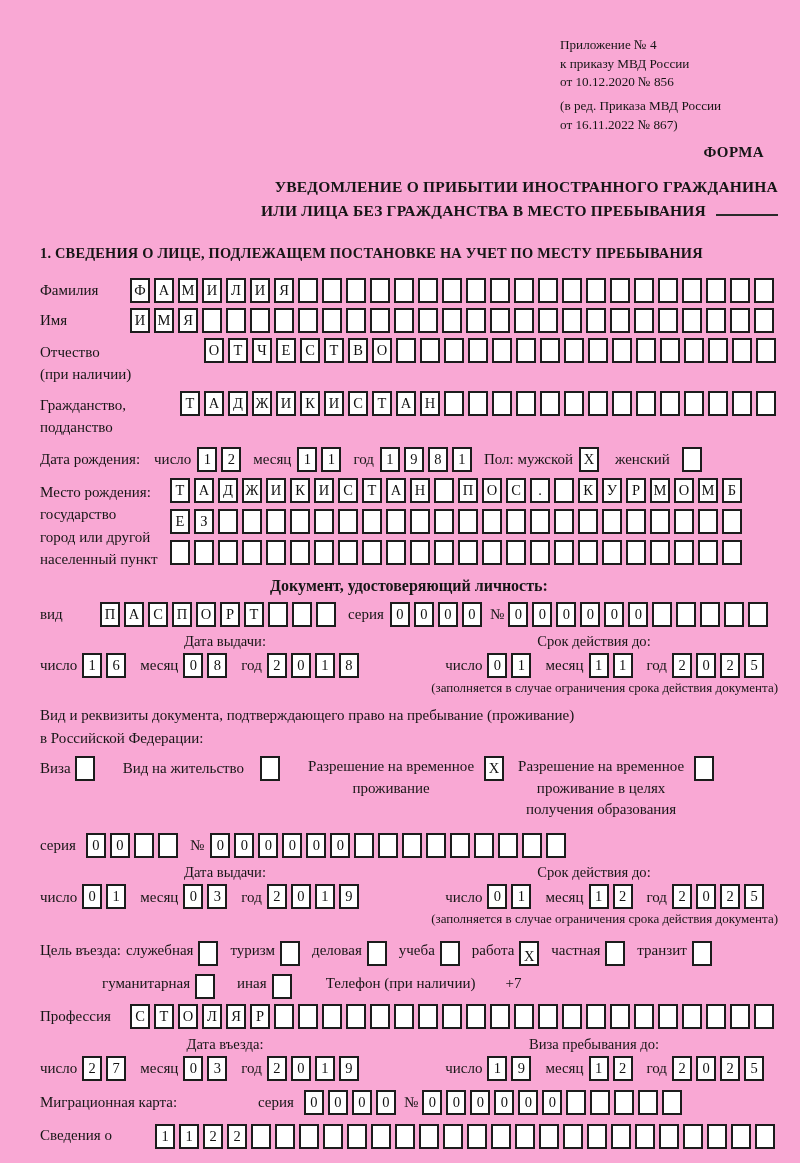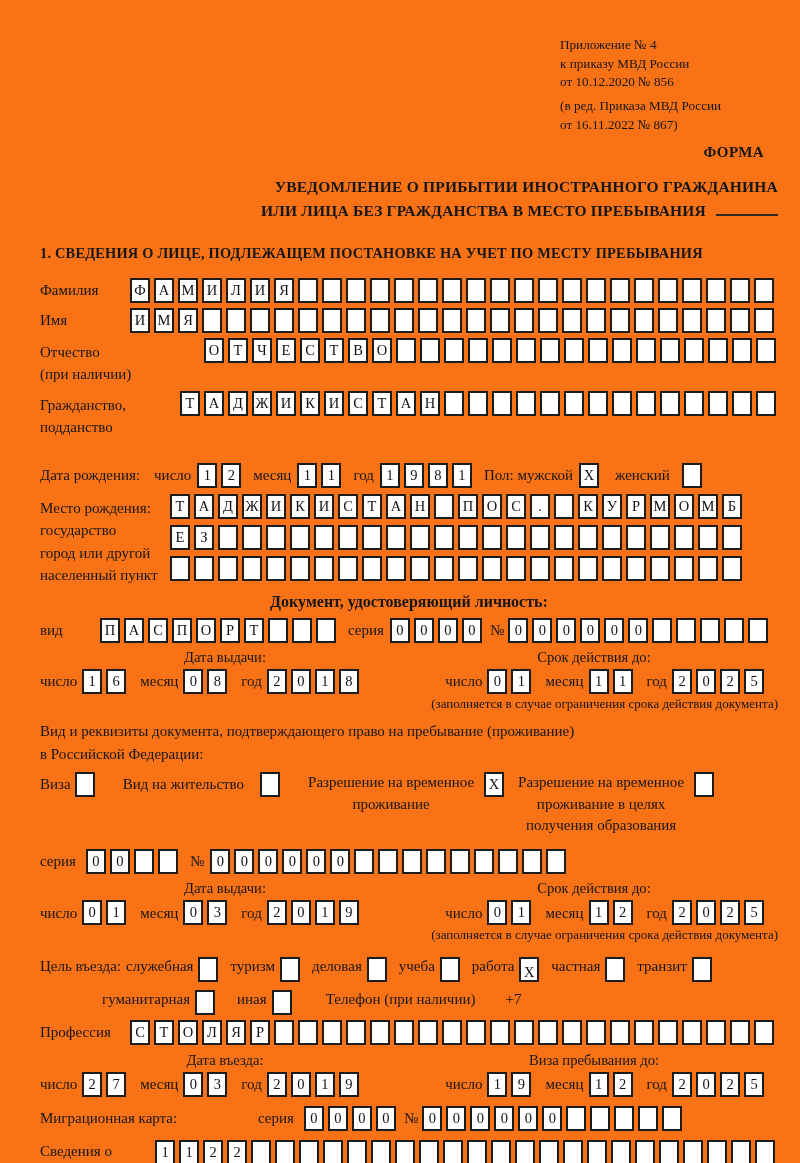--- a/index.html
+++ b/index.html
@@ -1,18 +1,18 @@
 <!DOCTYPE html>
 <html><head>
 <meta charset="utf-8">
 <style>
   html,body{margin:0;padding:0;background:#fff;}
   .page{
     width:800px;height:1163px;box-sizing:border-box;
-    background:#f97316;color:#161616;
+    background:#f9a8d4;color:#161616;
     font-family:"Liberation Serif","DejaVu Serif",serif;
     font-size:15px;line-height:1.25;
     padding:36px 22px 16px 40px;position:relative;overflow:hidden;
   }
   
   .boxes{display:inline-block;white-space:nowrap;vertical-align:middle;line-height:0;}
   .box{
     display:inline-block;box-sizing:border-box;width:20px;height:25px;
     border:2px solid #1c1c1c;margin-right:4px;background:#fff;
     font-family:"Liberation Serif","DejaVu Serif",serif;
@@ -98,21 +98,21 @@
   </div>
 
   <div class="frow">
     <div class="flabel w140 multi">
       <div class="line">Гражданство,</div>
       <div class="line">подданство</div>
     </div>
     <div class="boxes"><span class="box">Т</span><span class="box">А</span><span class="box">Д</span><span class="box">Ж</span><span class="box">И</span><span class="box">К</span><span class="box">И</span><span class="box">С</span><span class="box">Т</span><span class="box">А</span><span class="box">Н</span><span class="box"></span><span class="box"></span><span class="box"></span><span class="box"></span><span class="box"></span><span class="box"></span><span class="box"></span><span class="box"></span><span class="box"></span><span class="box"></span><span class="box"></span><span class="box"></span><span class="box"></span><span class="box"></span></div>
   </div>
 
-  <div class="frow" style="margin-top:24px;">
+  <div class="frow" style="margin-top:8px;">
     <span class="lbl">Дата рождения:</span>
     <span class="ml" style="margin-left:14px;">число</span>
     <span class="boxes"><span class="box">1</span><span class="box">2</span></span>
     <span class="ml">месяц</span>
     <span class="boxes"><span class="box">1</span><span class="box">1</span></span>
     <span class="ml">год</span>
     <span class="boxes"><span class="box">1</span><span class="box">9</span><span class="box">8</span><span class="box">1</span></span>
     <span class="ml">Пол: мужской</span>
     <span class="boxes"><span class="box">X</span></span>
     <span class="ml" style="margin-left:12px;">женский</span>

